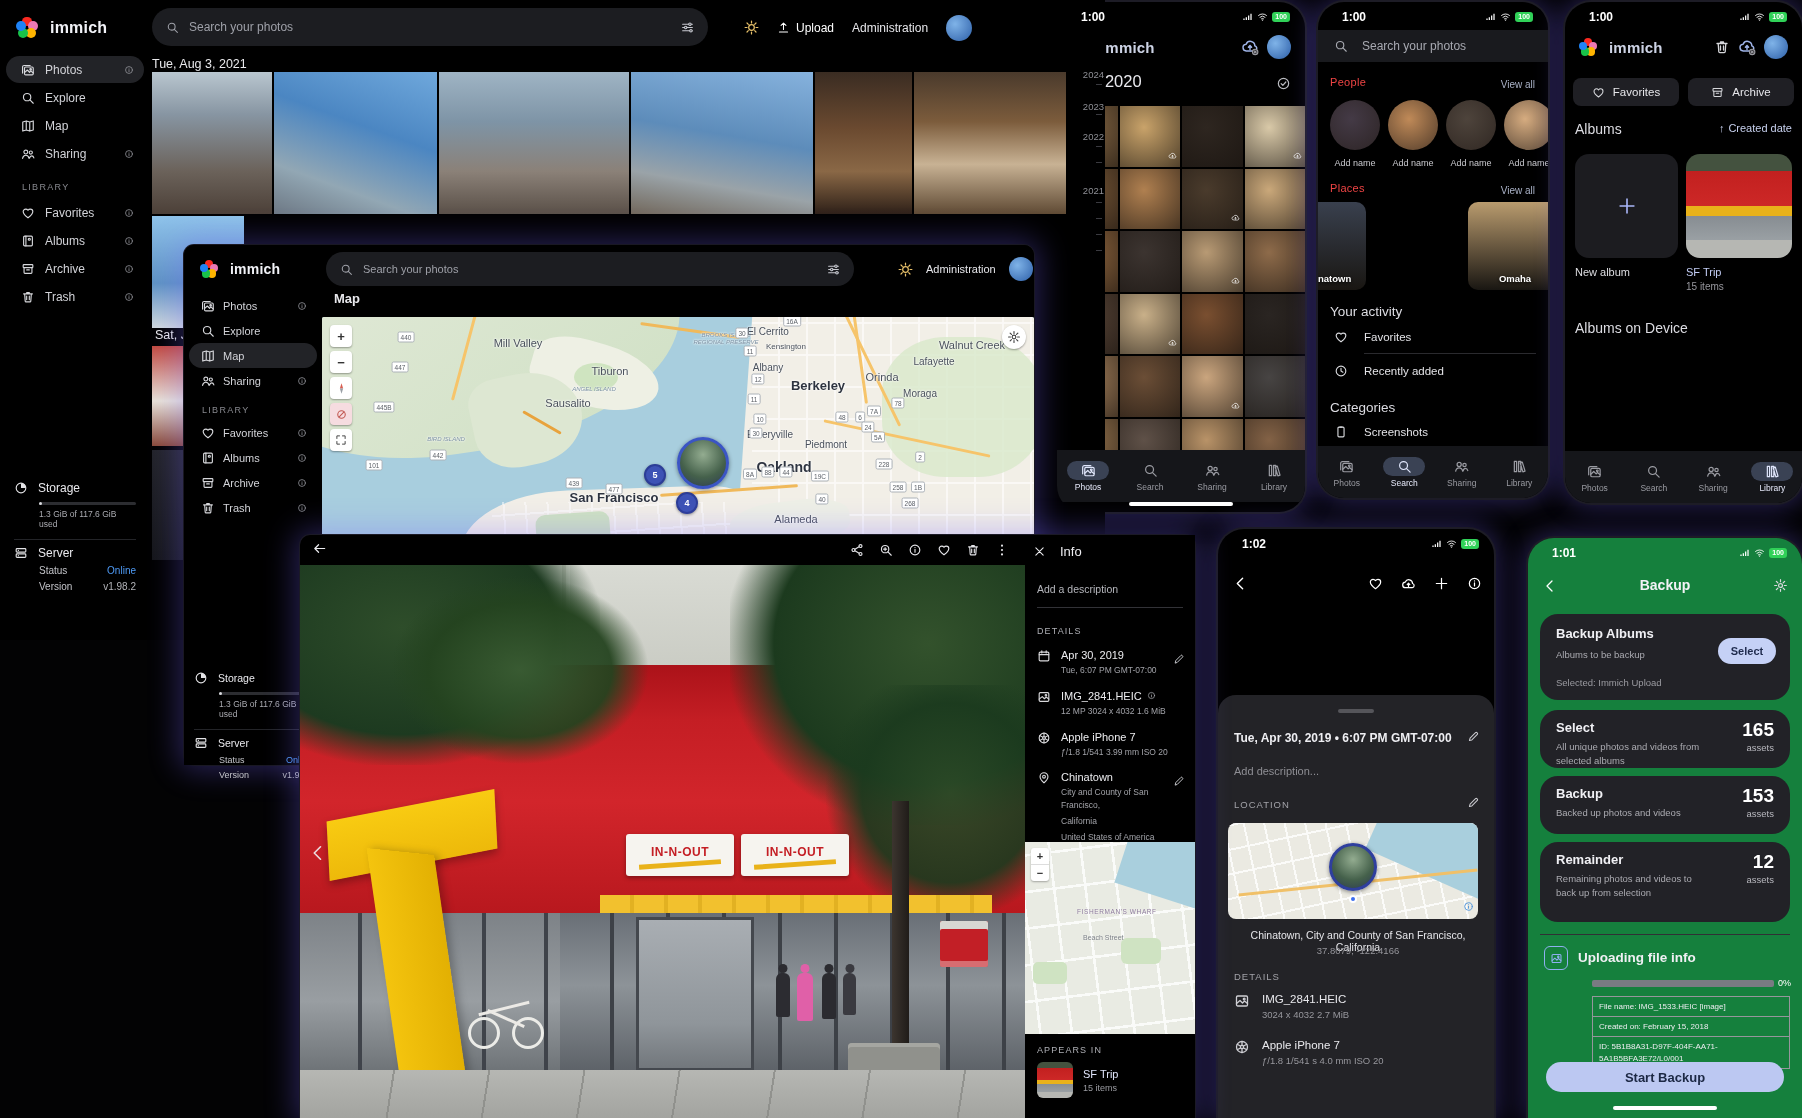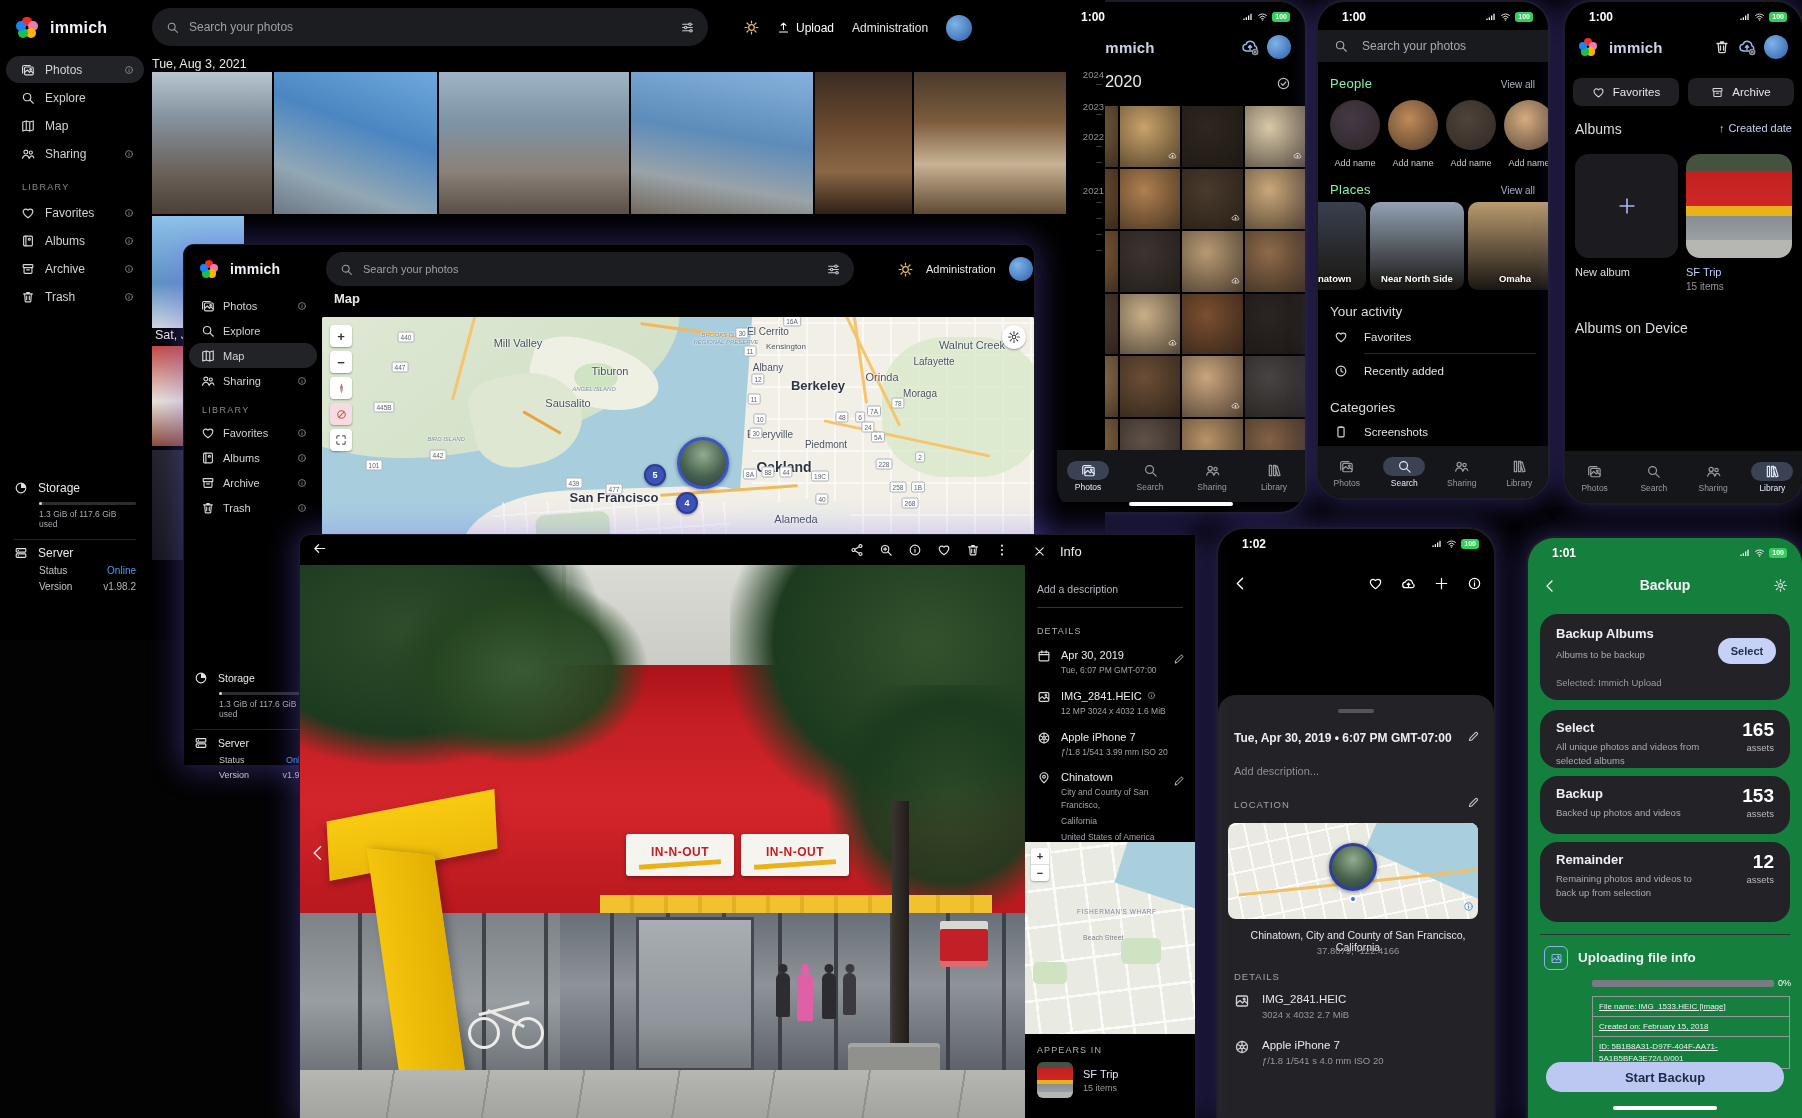--- a/index.html
+++ b/index.html
@@ -118,21 +118,21 @@
 .pnit.sel{color:#e6e9fa}
 .pnik{display:flex;align-items:center;justify-content:center;width:42px;height:19px;border-radius:10px}
 .pnik.pill{background:#3a4254}
 .homebar{position:absolute;left:50%;transform:translateX(-50%);width:104px;height:4px;border-radius:3px;background:#fff;z-index:7}
 .pamonth{position:absolute;left:14px;font-size:16.5px;color:#e9e9ee}
 .pagrid{position:absolute;left:0;width:100%;display:grid;grid-template-columns:repeat(4,1fr);gap:2px;overflow:hidden}
 .ptile{position:relative;aspect-ratio:1}
 .ptile .cl{position:absolute;right:3px;bottom:3px;color:#fff;opacity:.9}
 .pbsearch{position:absolute;left:0;top:28px;width:100%;height:32px;background:#191a1e;display:flex;align-items:center;gap:14px;padding:0 16px;color:#a7a9b1;font-size:12px;z-index:4}
 .pbsec{position:absolute;left:12px;font-size:13px;color:#dcdce2}
-.pbig{font-size:13px;color:#86efac;letter-spacing:.3px}
+.pbig{font-size:11px;color:#ef4444;letter-spacing:.3px}
 .pbva{position:absolute;right:13px;font-size:10px;color:#a9b1c6}
 .face{position:absolute;width:50px;height:50px;border-radius:50%}
 .addname{position:absolute;font-size:9px;color:#c9c9ce;width:50px;text-align:center}
 .plrow{position:absolute;left:0;top:200px;width:100%;height:92px;overflow:hidden}
 .pltile{position:absolute;top:0;height:88px;border-radius:10px;overflow:hidden}
 .pltile span{position:absolute;left:0;right:0;bottom:6px;text-align:center;font-size:9.5px;font-weight:700;color:#fff;text-shadow:0 1px 3px rgba(0,0,0,.9);white-space:nowrap}
 .actrow{position:absolute;left:0;width:100%;height:20px;display:flex;align-items:center;gap:16px;padding:0 16px;color:#e2e2e6;font-size:11.5px}
 .pbdiv{position:absolute;left:46px;right:12px;height:1px;background:#2a2a2e}
 .pcpill{position:absolute;top:76px;height:28px;border-radius:8px;background:#1f1f24;display:flex;align-items:center;justify-content:center;gap:8px;font-size:11.5px;color:#e6e6ea}
 .pctile{position:absolute;top:152px;width:103px;height:104px;border-radius:14px;overflow:hidden}
@@ -1155,23 +1155,20 @@
       <div class="face" style="left: 128px; top: 98px; background: radial-gradient(circle at 42% 38%, rgb(78, 68, 60), rgb(36, 28, 24) 140%);"></div>
       <div class="addname" style="left: 128px; top: 156px;">Add name</div>
       <div class="face" style="left: 186px; top: 98px; background: radial-gradient(circle at 42% 38%, rgb(214, 172, 128), rgb(36, 28, 24) 140%);"></div>
       <div class="addname" style="left: 186px; top: 156px;">Add name</div>
       <div class="pbsec pbig" style="top: 180px;">Places</div>
       <div class="pbva" style="top: 183px;">View all</div>
       <div class="plrow">
         <div class="pltile" style="left: -30px; width: 78px; background: linear-gradient(rgb(57, 64, 78), rgb(25, 22, 18));">
           <span>Chinatown</span>
         </div>
-        <div class="pltile" style="left: 52px; width: 94px; background: linear-gradient(rgb(147, 162, 180), rgb(25, 22, 18));">
-          <span>Near North Side</span>
-        </div>
         <div class="pltile" style="left: 150px; width: 94px; background: linear-gradient(rgb(185, 155, 110), rgb(25, 22, 18));">
           <span>Omaha</span>
         </div>
       </div>
       <div class="pbsec" style="top: 302px; font-size: 13.5px;">Your activity</div>
       <div class="actrow" style="top: 325px;">
         <div class="icw" style="color: rgb(214, 215, 219);">
           <svg viewBox="0 0 16 16" width="14" height="14">
             <use href="#i-heart"></use>
           </svg>
@@ -1513,21 +1510,21 @@
       <div style="position: absolute; left: 16px; top: 408px; width: 24px; height: 24px; border: 1.5px solid rgb(143, 176, 240); border-radius: 6px; display: flex; align-items: center; justify-content: center;">
         <div class="icw" style="color: rgb(143, 176, 240);">
           <svg viewBox="0 0 16 16" width="13" height="13">
             <use href="#i-img"></use>
           </svg>
         </div>
       </div>
       <div style="position: absolute; left: 50px; top: 412px; font-size: 13.5px; font-weight: 700; color: rgb(240, 240, 244);">Uploading file info</div>
       <div class="ebar" style="top: 442px;"></div>
       <div class="epct" style="left: 250px; top: 440px;">0%</div>
-      <div class="etable" style="top: 458px; text-decoration: underline;">
+      <div class="etable" style="top: 458px;">
         <div>File name: IMG_1533.HEIC [image]</div>
         <div>Created on: February 15, 2018</div>
         <div>ID: 5B1B8A31-D97F-404F-AA71-5A1B5BFA3E72/L0/001</div>
       </div>
       <div class="startbtn" style="top: 524px;">Start Backup</div>
       <div class="homebar" style="bottom: 8px;"></div>
     </section>
 </div>
 
 </body></html>

